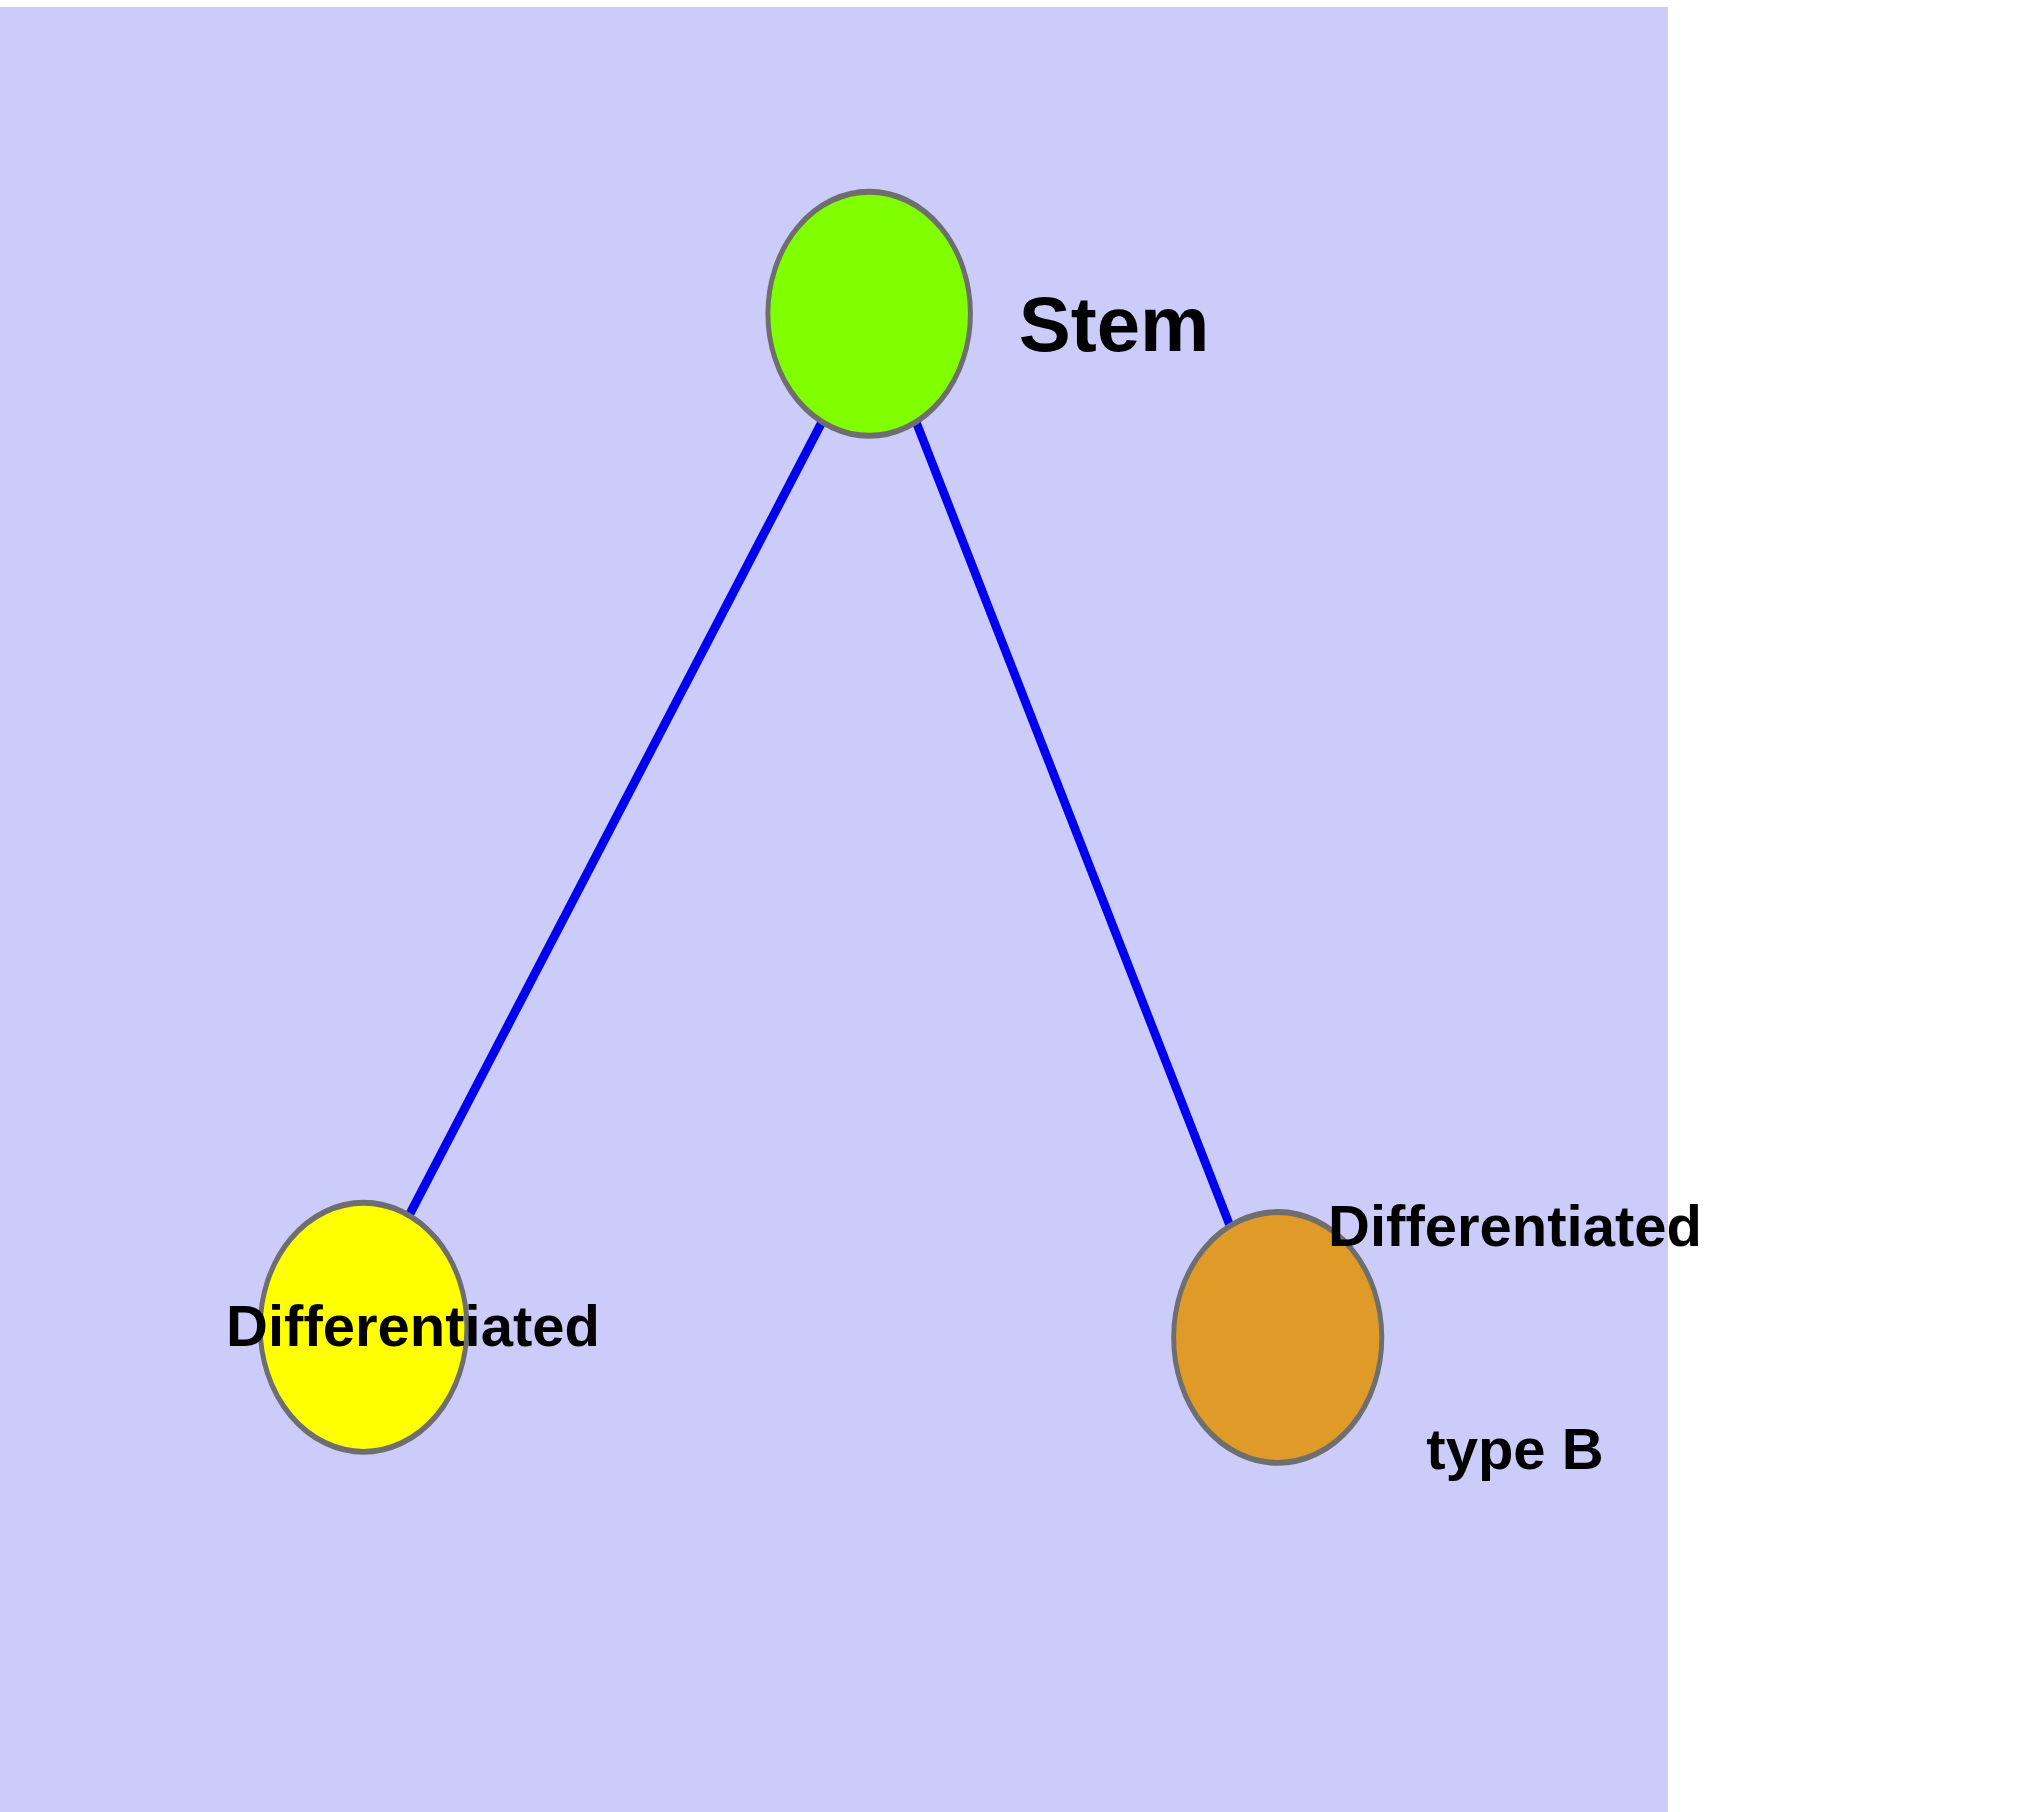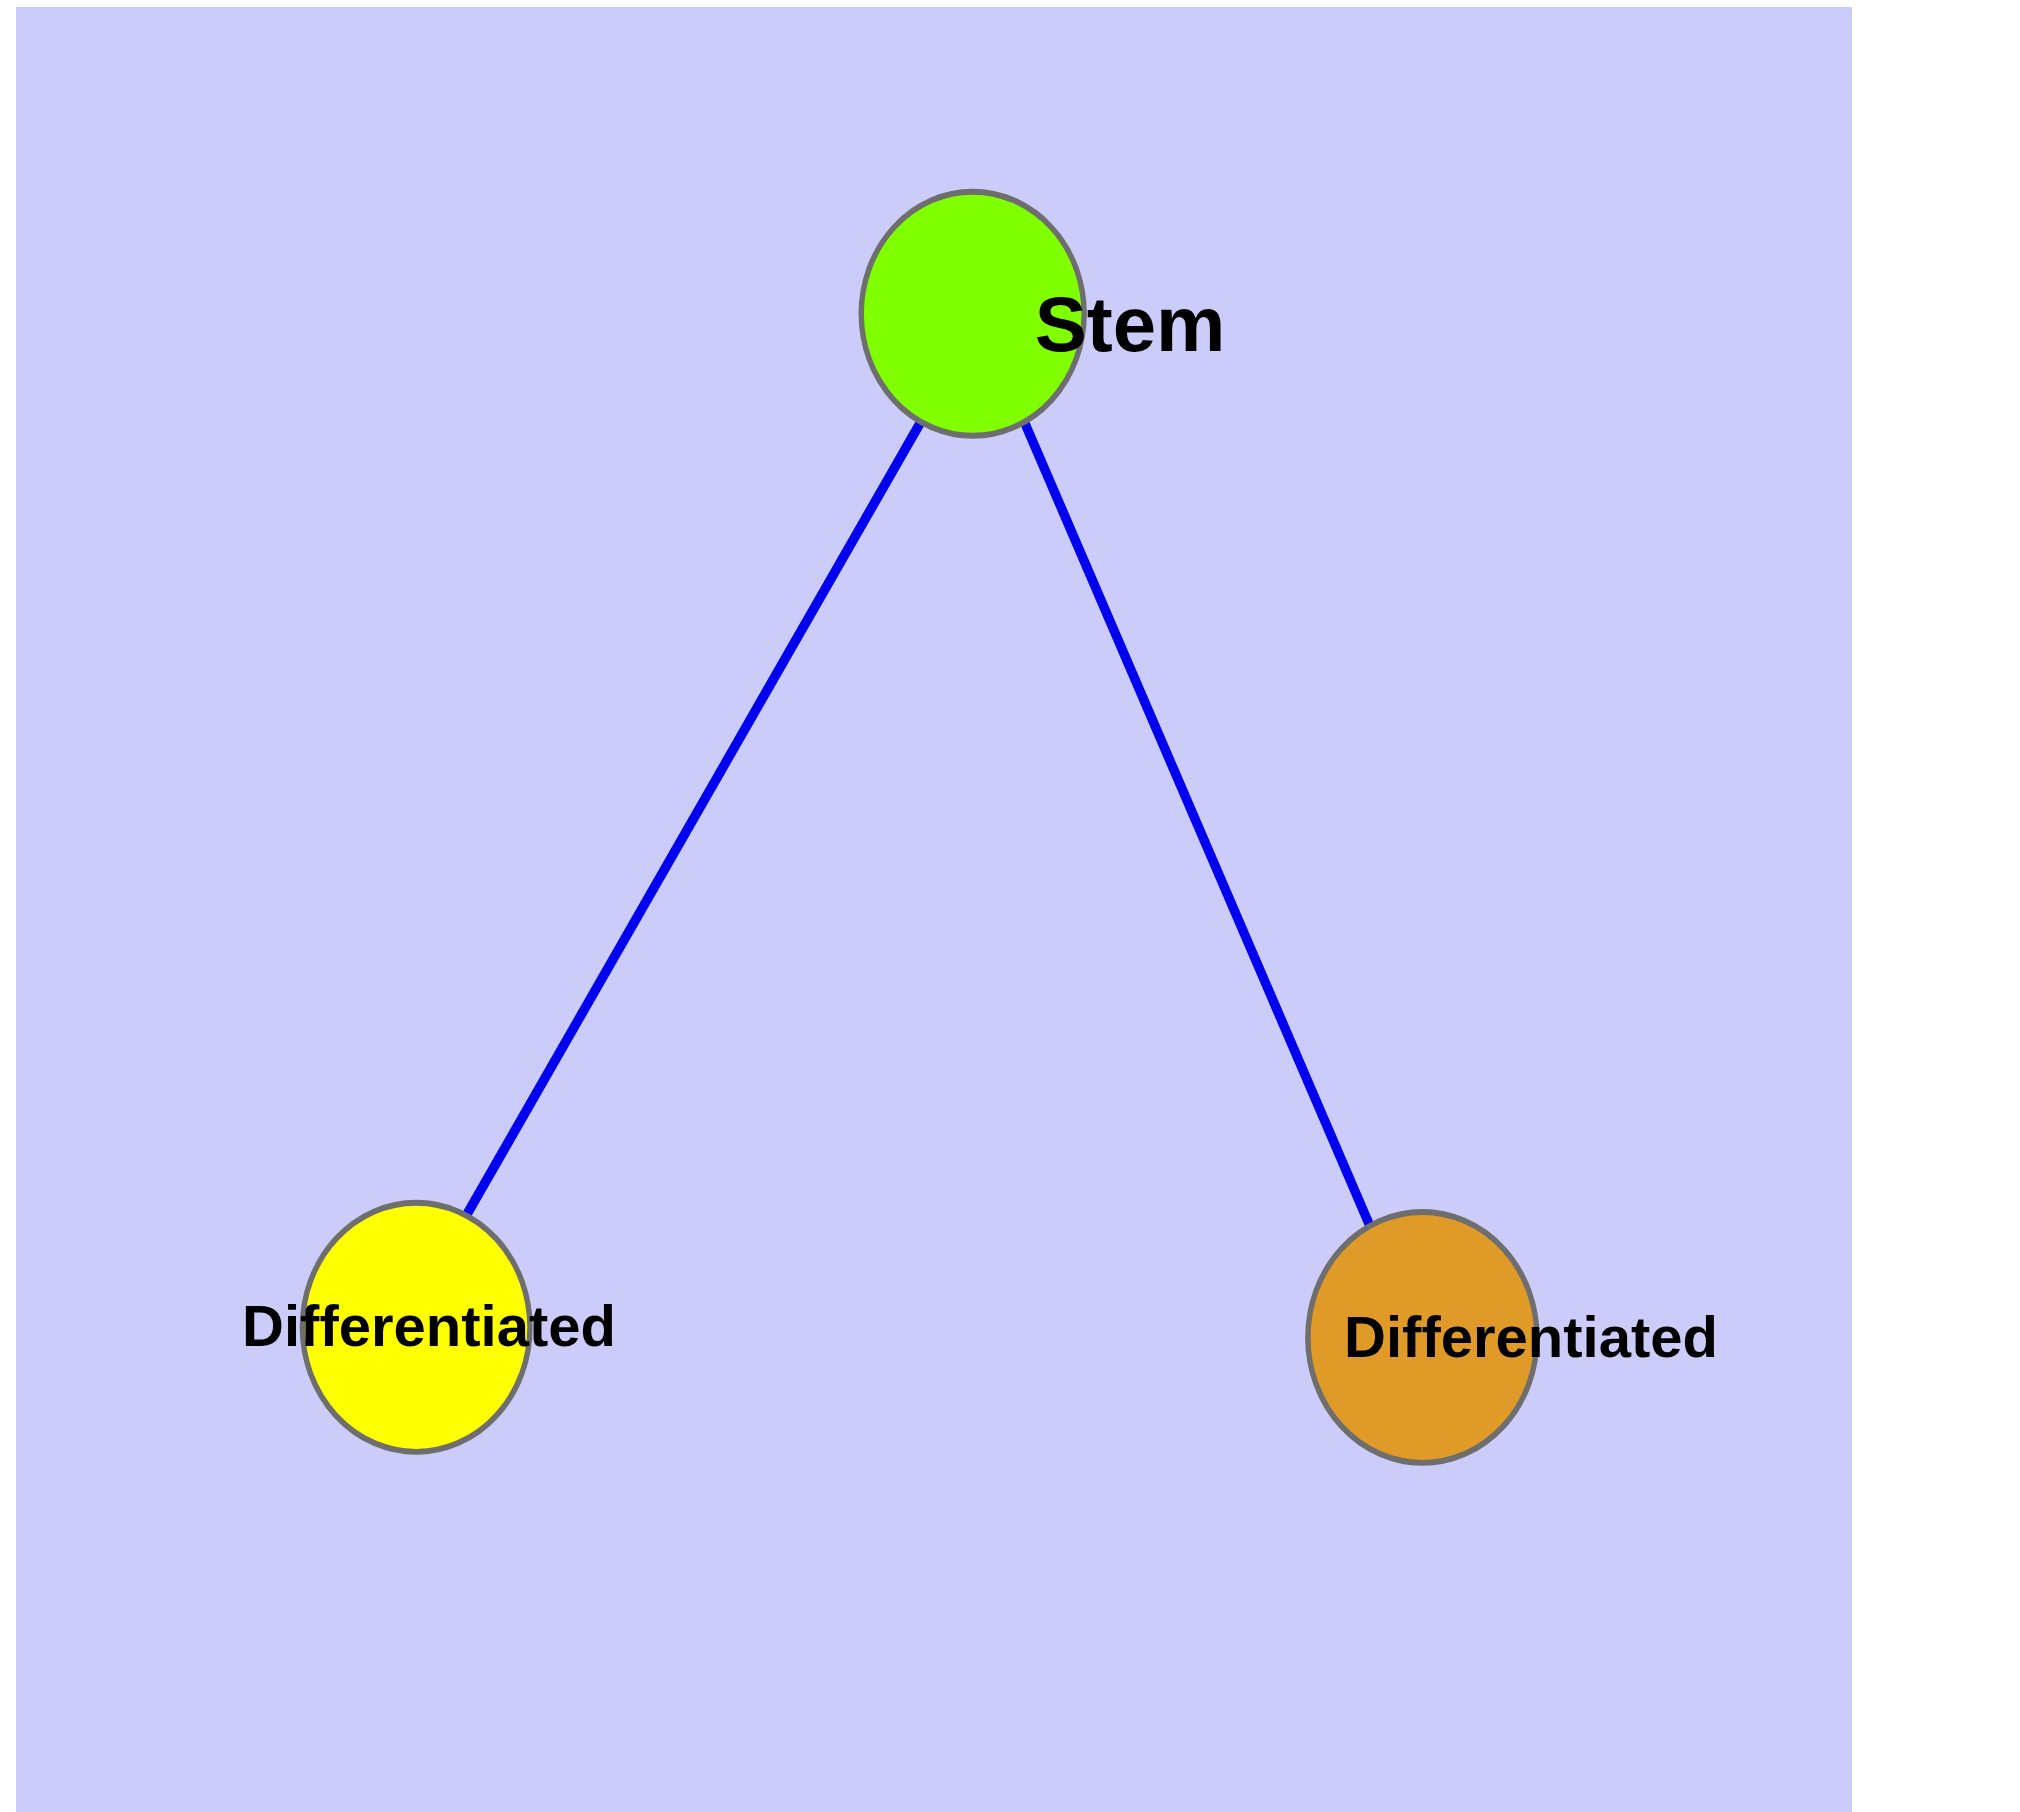--- a/index.html
+++ b/index.html
@@ -10,23 +10,23 @@
   #canvas {
     position: relative;
     width: 2021px;
     height: 1812px;
     overflow: hidden;
     background: #ffffff;
     font-family: "Liberation Sans", sans-serif;
   }
   #plot-area {
     position: absolute;
-    left: 16px;
+    left: 0;
     top: 6.8px;
-    width: 1836px;
+    width: 1668px;
     height: 1805px;
     background: #ccccfa;
   }
   #graph-svg {
     position: absolute;
     left: 0;
     top: 0;
     width: 100%;
     height: 100%;
     display: block;
@@ -70,17 +70,18 @@
     <div class="node-label label-stem" style="left:1049px; top:318px;">
       <span>Stem</span>
     </div>
 
     <div class="node-label label-leaf" style="left:413px; top:1320px;">
       <div>Differentiated</div>
     </div>
 
     <div class="node-label label-leaf" style="left:1515px; top:1331px;">
       <div>Differentiated</div>
+      <div>type B</div>
     </div>
 
   </div>
 </div>
 
 
 </body></html>

